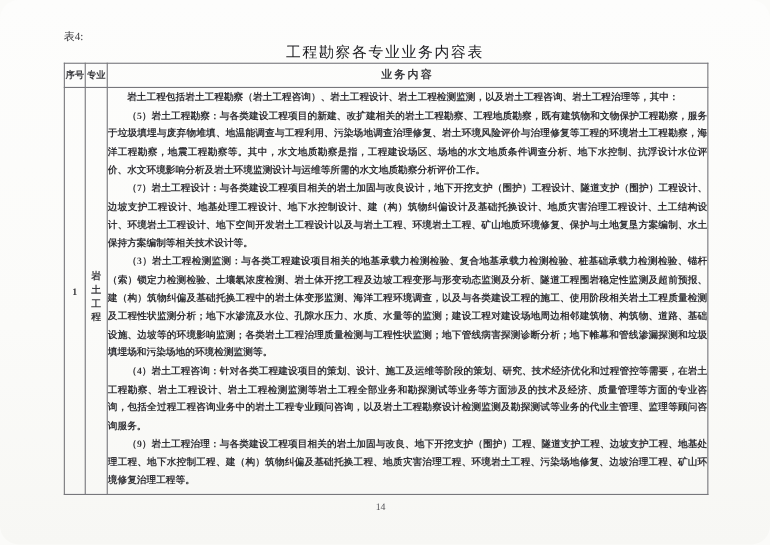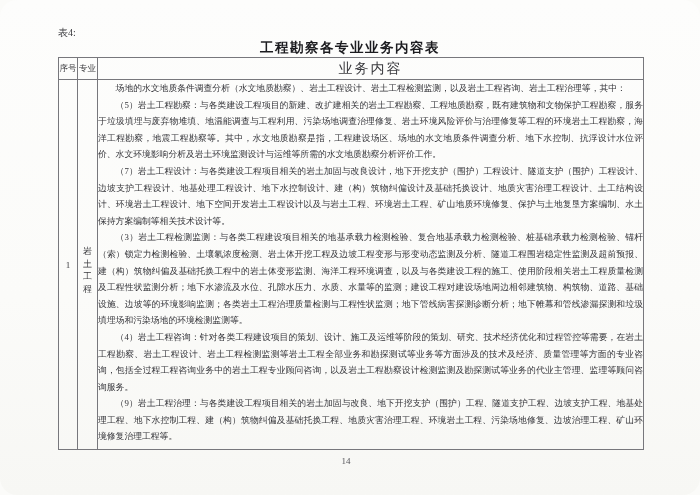--- a/index.html
+++ b/index.html
@@ -22,50 +22,50 @@
     left: 58px; top: 26px;
     font-size: 10px;
     color: #3a3a3e;
   }
   .doc-title {
     position: absolute;
     left: 0; top: 39px;
     width: 700px;
     text-align: center;
     font-size: 13.5px;
-    font-weight: bold;
+    font-weight: normal;
     color: #1c1c20;
     letter-spacing: 1.5px;
   }
   table.main {
     position: absolute;
     left: 58px; top: 57px;
     width: 586px; height: 393px;
     border-collapse: collapse;
     table-layout: fixed;
     background: transparent;
   }
   table.main th, table.main td {
     border: 1px solid #77777c;
     padding: 0;
-    font-weight: normal;
+    font-weight: bold;
   }
   col.c-index { width: 19px; }
   col.c-spec  { width: 20px; }
   tr.header-row { height: 22px; }
   th.hcell {
     font-size: 8.5px;
     line-height: 9.5px;
     text-align: center;
     vertical-align: middle;
     color: #3a3a3e;
     padding: 1px 2px;
     word-break: break-all;
   }
-  th.hcell-wide { font-size: 14px; letter-spacing: 2px; }
+  th.hcell-wide { font-size: 10px; letter-spacing: 2px; }
   td.index-cell {
     text-align: center;
     vertical-align: middle;
     font-size: 9px;
     color: #3a3a3e;
   }
   td.spec-cell {
     text-align: center;
     vertical-align: middle;
   }
@@ -124,21 +124,21 @@
       <th class="hcell">序号</th>
       <th class="hcell">专业</th>
       <th class="hcell hcell-wide">业务内容</th>
     </tr>
     <tr>
       <td class="index-cell">1</td>
       <td class="spec-cell">
         <span class="vertical-text">岩土工程</span>
       </td>
       <td class="content-cell">
-            <p class="para">场地的水文地质条件调查分析（水文地质勘察）、岩土工程设计、岩土工程检测监测，以及岩土工程咨询、岩土工程治理等，其中：</p>
+            <p class="para">岩土工程包括岩土工程勘察（岩土工程咨询）、岩土工程设计、岩土工程检测监测，以及岩土工程咨询、岩土工程治理等，其中：</p>
             <p class="para">（5）岩土工程勘察：与各类建设工程项目的新建、改扩建相关的岩土工程勘察、工程地质勘察，既有建筑物和文物保护工程勘察，服务于垃圾填埋与废弃物堆填、地温能调查与工程利用、污染场地调查治理修复、岩土环境风险评价与治理修复等工程的环境岩土工程勘察，海洋工程勘察，地震工程勘察等。其中，水文地质勘察是指，工程建设场区、场地的水文地质条件调查分析、地下水控制、抗浮设计水位评价、水文环境影响分析及岩土环境监测设计与运维等所需的水文地质勘察分析评价工作。</p>
             <p class="para">（7）岩土工程设计：与各类建设工程项目相关的岩土加固与改良设计，地下开挖支护（围护）工程设计、隧道支护（围护）工程设计、边坡支护工程设计、地基处理工程设计、地下水控制设计、建（构）筑物纠偏设计及基础托换设计、地质灾害治理工程设计、土工结构设计、环境岩土工程设计、地下空间开发岩土工程设计以及与岩土工程、环境岩土工程、矿山地质环境修复、保护与土地复垦方案编制、水土保持方案编制等相关技术设计等。</p>
             <p class="para">（3）岩土工程检测监测：与各类工程建设项目相关的地基承载力检测检验、复合地基承载力检测检验、桩基础承载力检测检验、锚杆（索）锁定力检测检验、土壤氡浓度检测、岩土体开挖工程及边坡工程变形与形变动态监测及分析、隧道工程围岩稳定性监测及超前预报、建（构）筑物纠偏及基础托换工程中的岩土体变形监测、海洋工程环境调查，以及与各类建设工程的施工、使用阶段相关岩土工程质量检测及工程性状监测分析；地下水渗流及水位、孔隙水压力、水质、水量等的监测；建设工程对建设场地周边相邻建筑物、构筑物、道路、基础设施、边坡等的环境影响监测；各类岩土工程治理质量检测与工程性状监测；地下管线病害探测诊断分析；地下帷幕和管线渗漏探测和垃圾填埋场和污染场地的环境检测监测等。</p>
             <p class="para">（4）岩土工程咨询：针对各类工程建设项目的策划、设计、施工及运维等阶段的策划、研究、技术经济优化和过程管控等需要，在岩土工程勘察、岩土工程设计、岩土工程检测监测等岩土工程全部业务和勘探测试等业务等方面涉及的技术及经济、质量管理等方面的专业咨询，包括全过程工程咨询业务中的岩土工程专业顾问咨询，以及岩土工程勘察设计检测监测及勘探测试等业务的代业主管理、监理等顾问咨询服务。</p>
             <p class="para">（9）岩土工程治理：与各类建设工程项目相关的岩土加固与改良、地下开挖支护（围护）工程、隧道支护工程、边坡支护工程、地基处理工程、地下水控制工程、建（构）筑物纠偏及基础托换工程、地质灾害治理工程、环境岩土工程、污染场地修复、边坡治理工程、矿山环境修复治理工程等。</p>
           </td>
     </tr>
   </tbody>
     </table>
 

